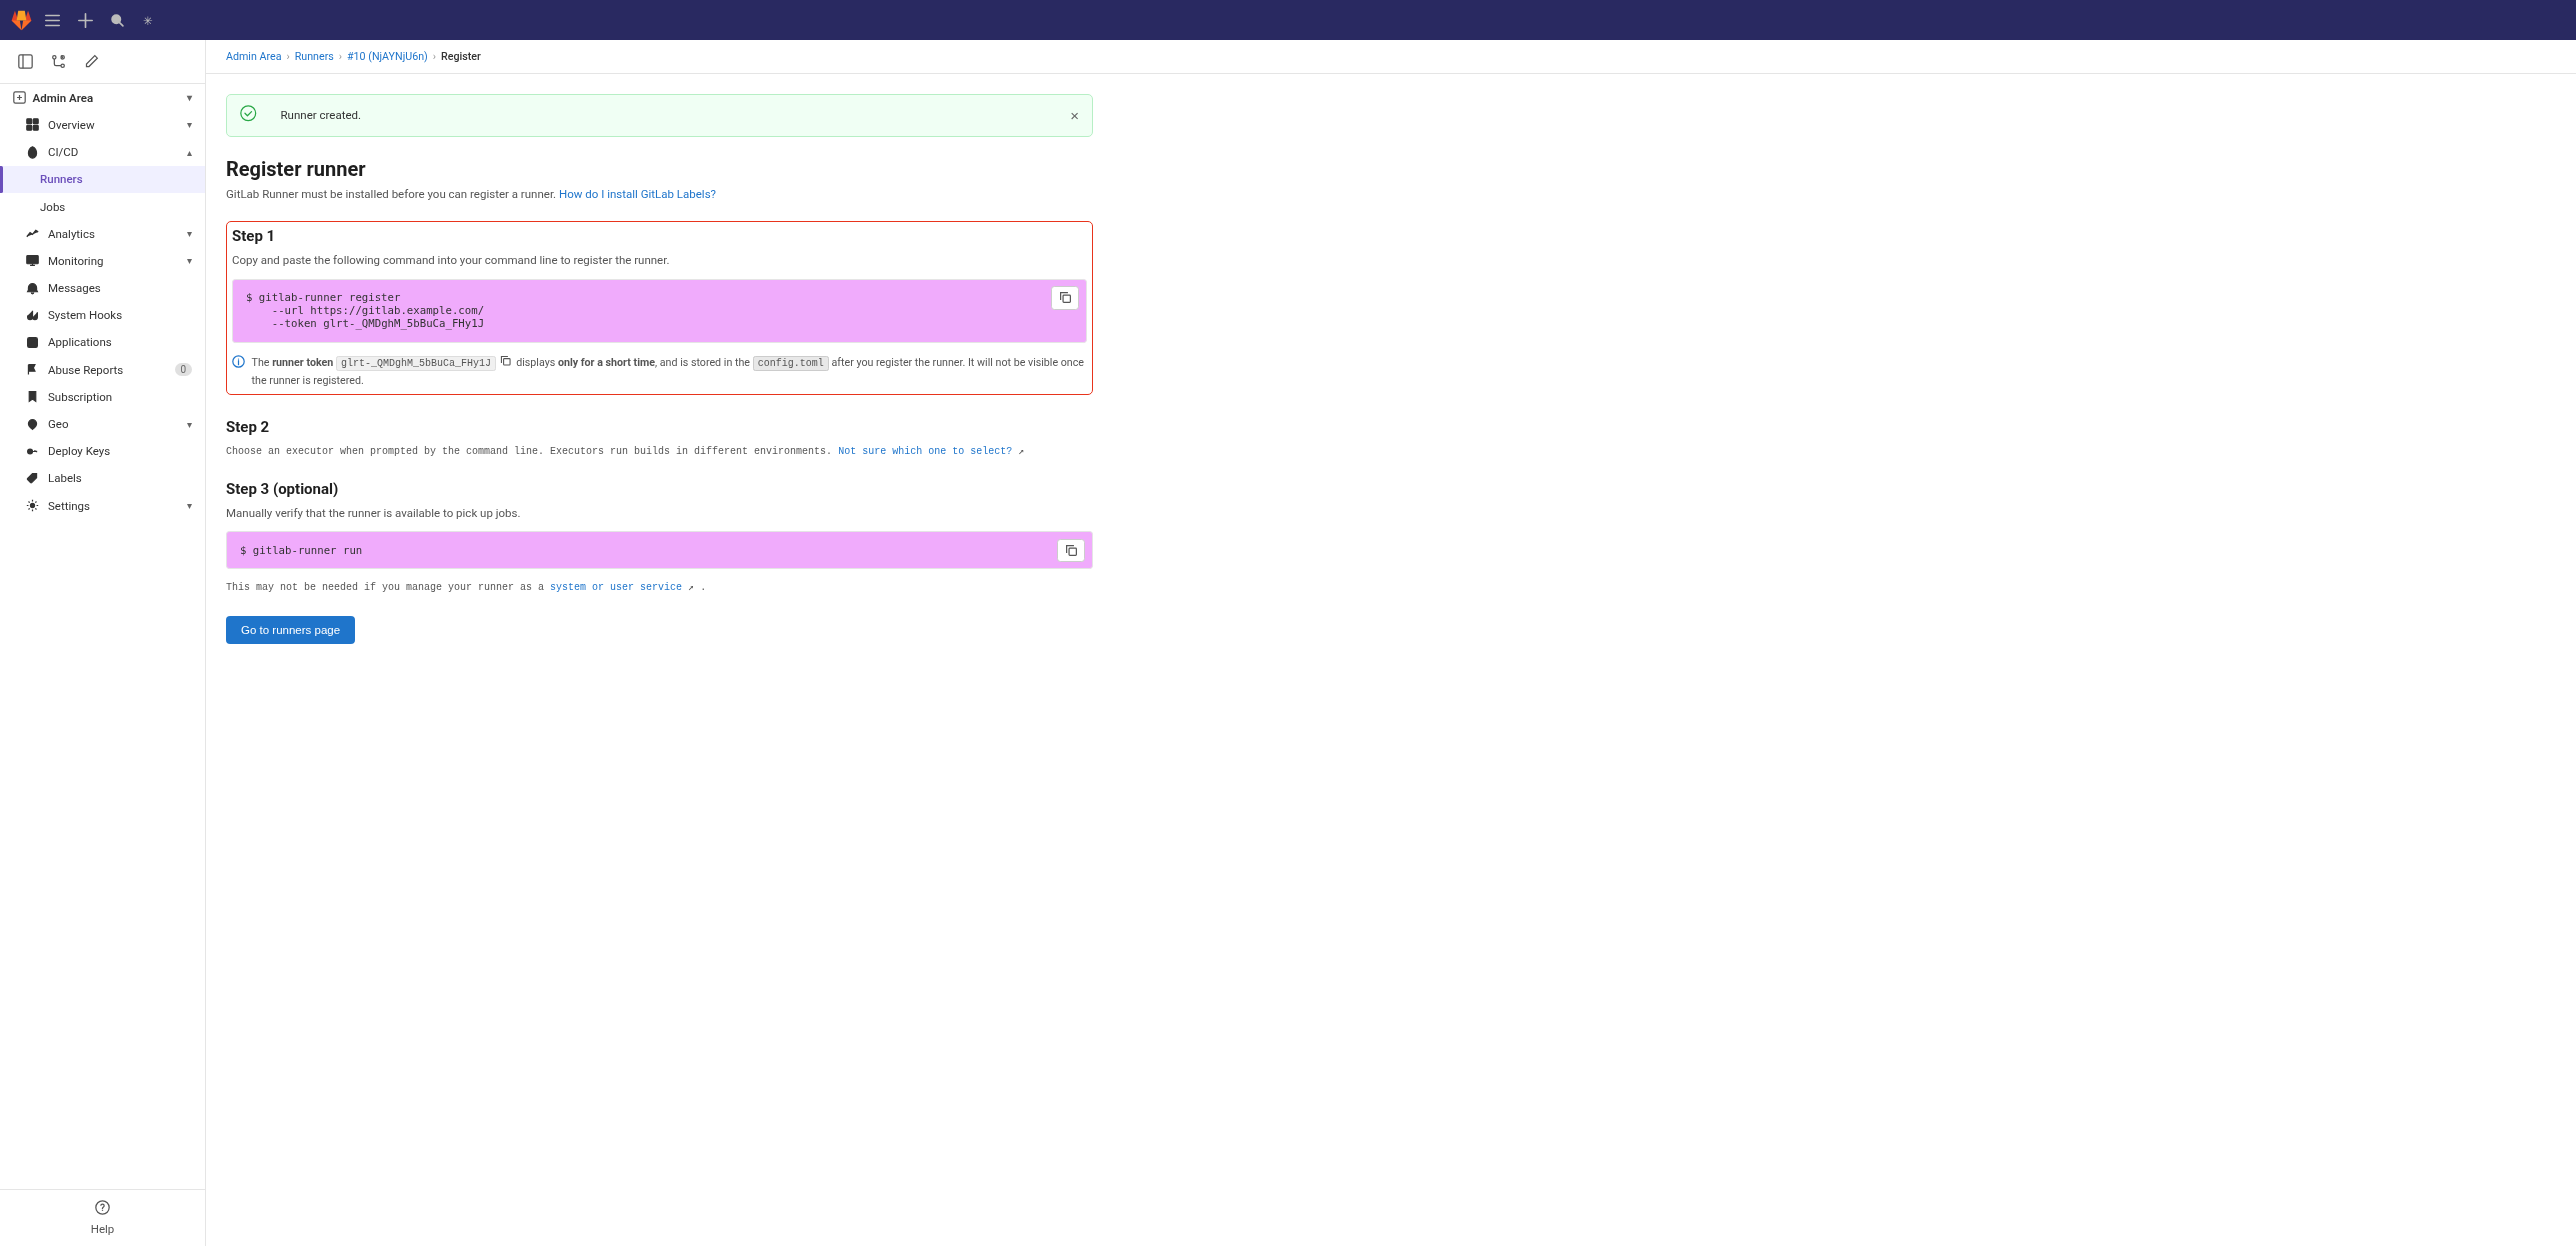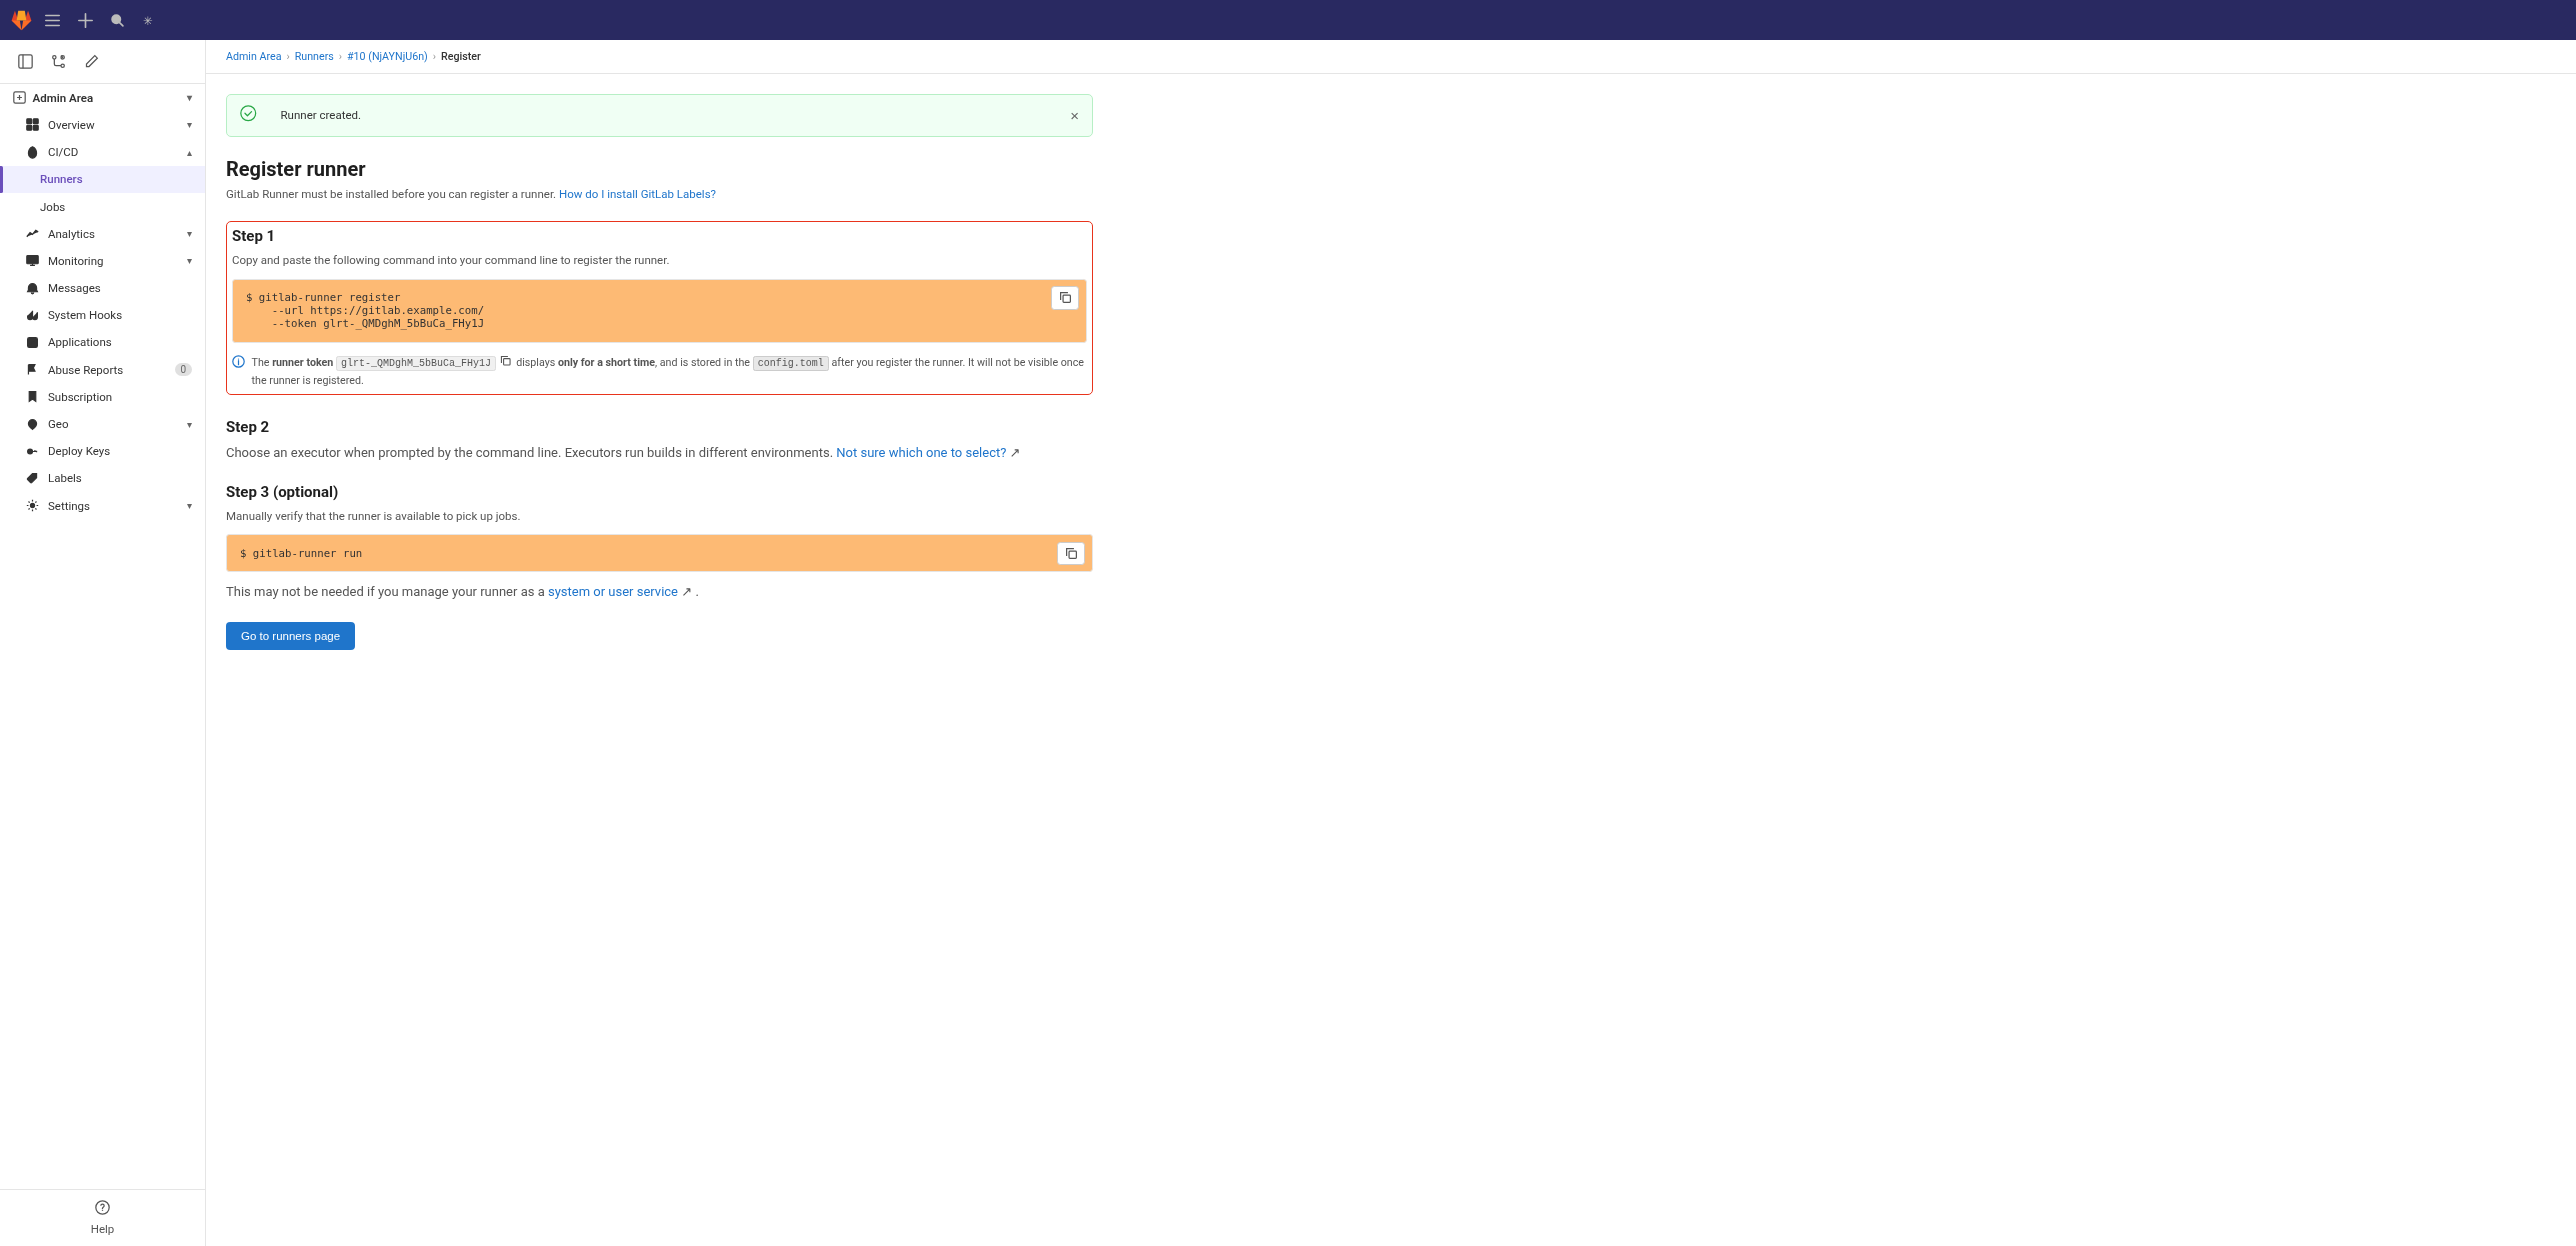--- a/index.html
+++ b/index.html
@@ -54,33 +54,33 @@
     .page-title { font-size: 20px; font-weight: 700; color: #1f1f1f; margin-bottom: 6.6px; }
     .page-subtitle { font-size: 11.5px; color: #555; margin-bottom: 20px; }
     .page-subtitle a { color: #1f75cb; text-decoration: none; }
 
     
     .step-box { border: 1.6px solid #e8341c; border-radius: 5px; padding: 5px; margin-bottom: 23px; }
     .step-title { font-size: 15px; font-weight: 700; color: #1f1f1f; margin-bottom: 8.2px; }
     .step-desc { font-size: 11.5px; color: #555; margin-bottom: 11.5px; }
 
     
-    .code-block { background: #fdba74; border: 0.8px solid #e5e5e5; border-radius: 3.3px; padding: 11.5px 13px; font-family: 'Courier New', Courier, monospace; font-size: 10.7px; color: #333; position: relative; margin-bottom: 11.5px; }
+    .code-block { background: #f0abfc; border: 0.8px solid #e5e5e5; border-radius: 3.3px; padding: 11.5px 13px; font-family: 'Courier New', Courier, monospace; font-size: 10.7px; color: #333; position: relative; margin-bottom: 11.5px; }
     .code-block pre { white-space: pre-wrap; word-break: break-all; }
     .copy-btn { position: absolute; top: 6.6px; right: 6.6px; background: #fff; border: 0.8px solid #ccc; border-radius: 3.3px; padding: 4.1px 6.6px; cursor: pointer; color: #555; font-size: 10.7px; display: flex; align-items: center; }
     .copy-btn svg { width: 13px; height: 13px; }
 
     
     .token-warning { font-size: 10.7px; color: #555; display: flex; align-items: flex-start; gap: 6.6px; line-height: 1.6; }
     .token-warning .info-icon { color: #1f75cb; flex-shrink: 0; margin-top: 0.8px; }
     .token-inline { font-family: Liberation Mono, monospace; background: #f0f0f0; border: 0.8px solid #ddd; border-radius: 2.5px; padding: 0.8px 4.1px; font-size: 10px; }
     .config-inline { font-family: 'Courier New', Courier, monospace; background: #e8e8e8; border: 0.8px solid #ccc; border-radius: 2.5px; padding: 0.8px 4.1px; font-size: 10px; color: #555; }
 
     .step-section { margin-bottom: 23px; }
-    .step2-desc { font-size: 13px; color: #555; margin-bottom: 6.6px; }
+    .step2-desc { font-size: 10px; color: #555; margin-bottom: 6.6px; font-family: Liberation Mono, monospace; }
     .step2-desc a { color: #1f75cb; text-decoration: none; }
 
     
     .btn-primary { background: #1f75cb; color: #fff; border: none; border-radius: 4.1px; padding: 8.2px 15px; font-size: 11.5px; font-weight: 500; cursor: pointer; }
   </style>
 </head>
 <body>
 
 <div class="topbar">
 

